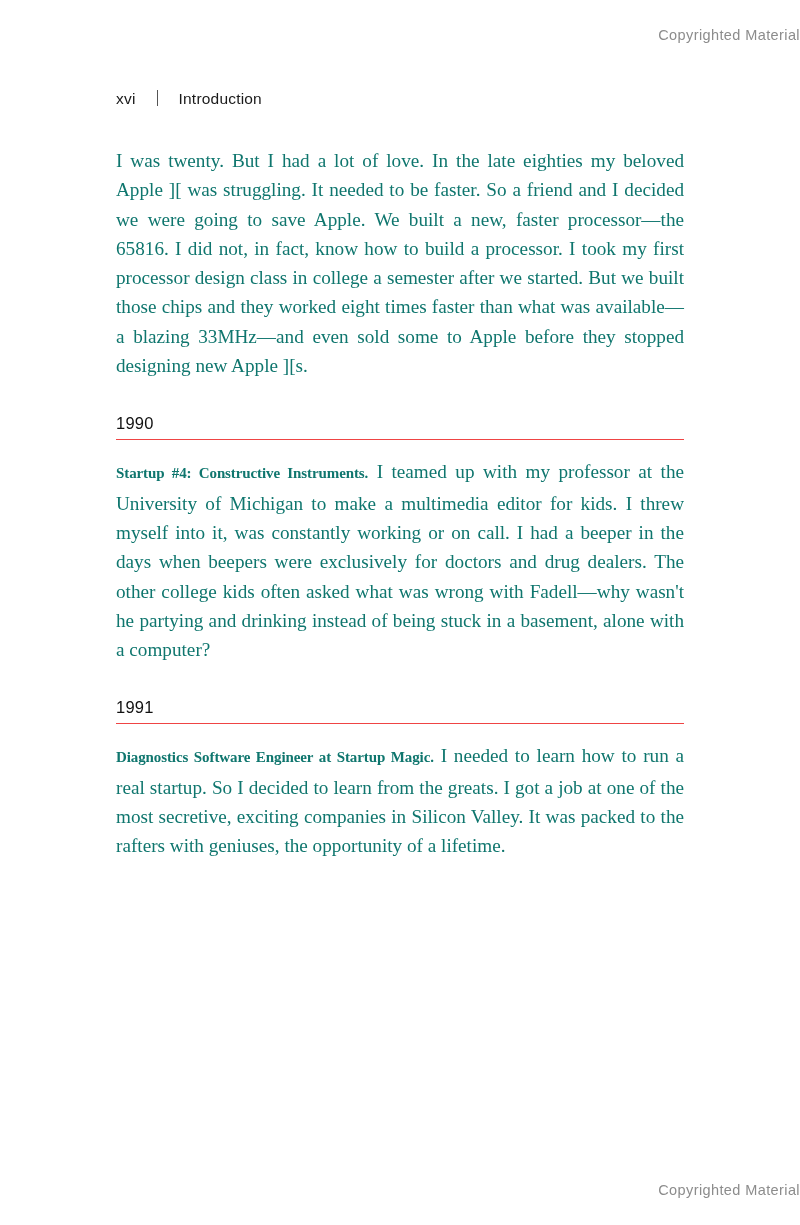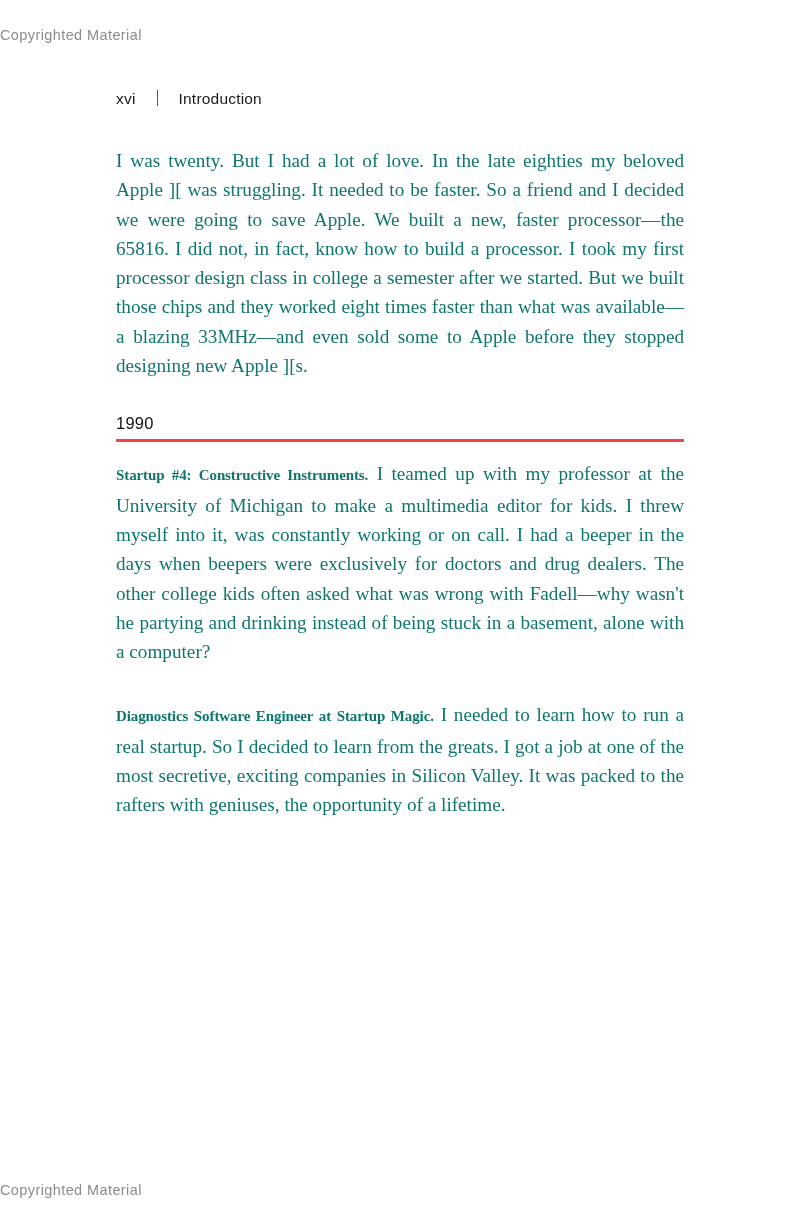--- a/index.html
+++ b/index.html
@@ -18,21 +18,21 @@
   .page {
     width: 800px;
     height: 1225px;
     position: relative;
     box-sizing: border-box;
   }
   .watermark {
     position: absolute;
     left: 0;
     width: 800px;
-    text-align: left;
+    text-align: right;
     font-family: "Liberation Sans", sans-serif;
     font-size: 14.5px;
     letter-spacing: 0.4px;
     color: #8c8c8c;
   }
   .watermark-top { top: 27px; }
   .watermark-bottom { top: 1182px; }
 
   .content {
     position: absolute;
@@ -79,21 +79,21 @@
   }
 
   .section {
     margin-top: 34px;
   }
   .year {
     font-family: "Liberation Sans", sans-serif;
     font-size: 16.5px;
     color: #111;
     padding-bottom: 6px;
-    border-bottom: 3px solid #ef4444;
+    border-bottom: 1px solid #ef4444;
     margin-bottom: 17px;
     letter-spacing: 0.2px;
   }
   .lead {
     font-family: Liberation Serif, serif;
     font-weight: 700;
     font-size: 15px;
     letter-spacing: -0.1px;
   }
 </style>
@@ -113,20 +113,21 @@
     </div>
 
     <p class="body">I was twenty. But I had a lot of love. In the late eighties my beloved Apple ][ was struggling. It needed to be faster. So a friend and I decided we were going to save Apple. We built a new, faster processor—the 65816. I did not, in fact, know how to build a processor. I took my first processor design class in college a semester after we started. But we built those chips and they worked eight times faster than what was available—a blazing 33MHz—and even sold some to Apple before they stopped designing new Apple ][s.</p>
 
     <div class="section">
       <div class="year">1990</div>
       <p class="body"><span class="lead">Startup #4: Constructive Instruments.</span><span> I teamed up with my professor at the University of Michigan to make a multimedia editor for kids. I threw myself into it, was constantly working or on call. I had a beeper in the days when beepers were exclusively for doctors and drug dealers. The other college kids often asked what was wrong with Fadell—why wasn't he partying and drinking instead of being stuck in a basement, alone with a computer?</span></p>
     </div>
 
     <div class="section">
+      <div class="year">1991</div>
       <p class="body"><span class="lead">Diagnostics Software Engineer at Startup Magic.</span><span> I needed to learn how to run a real startup. So I decided to learn from the greats. I got a job at one of the most secretive, exciting companies in Silicon Valley. It was packed to the rafters with geniuses, the opportunity of a lifetime.</span></p>
     </div>
 
   </div>
 
   <div class="watermark watermark-bottom">Copyrighted Material</div>
 
 </div>
 
 </body></html>

